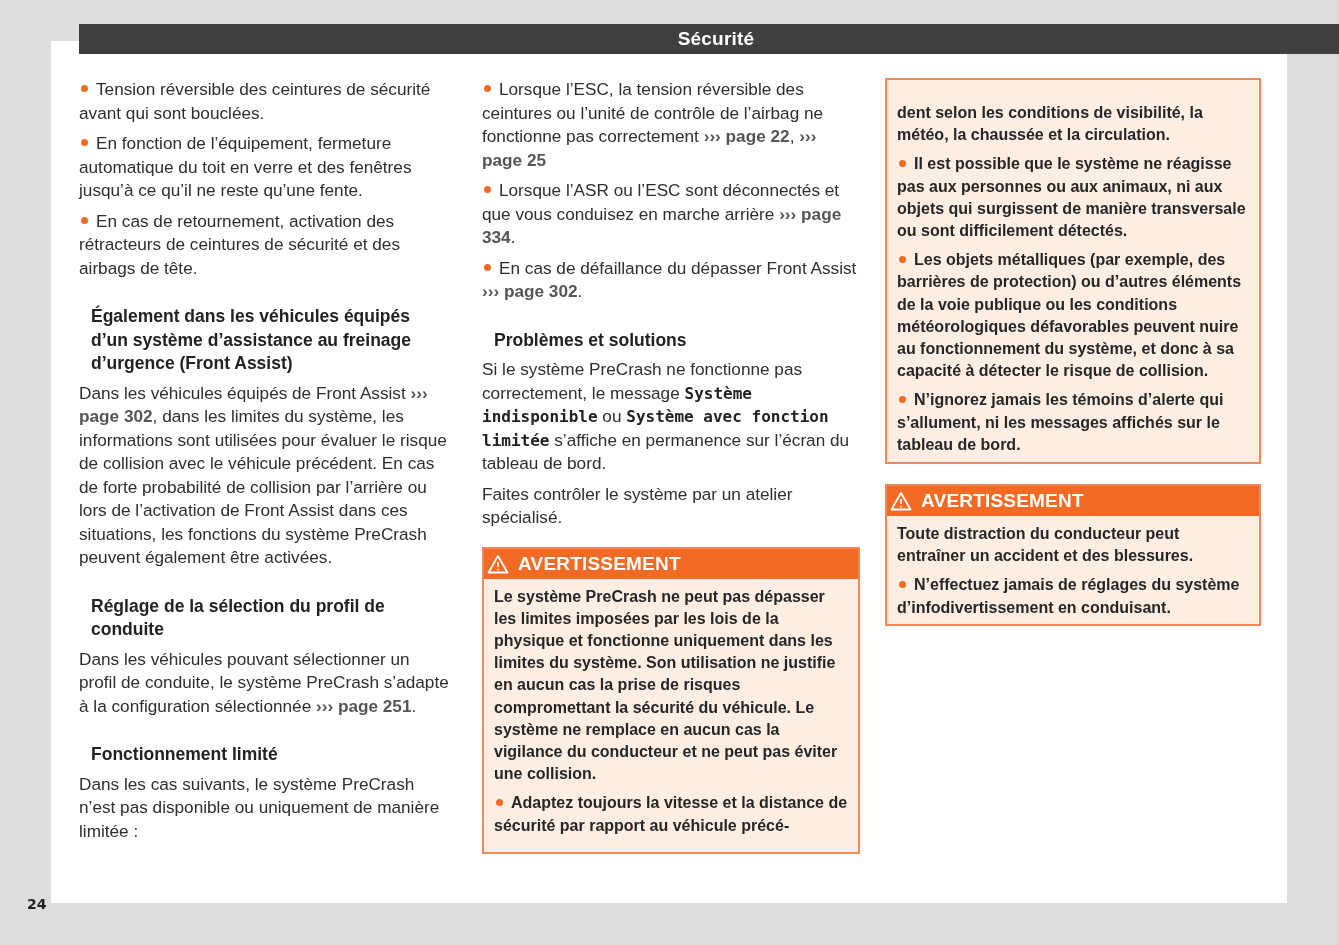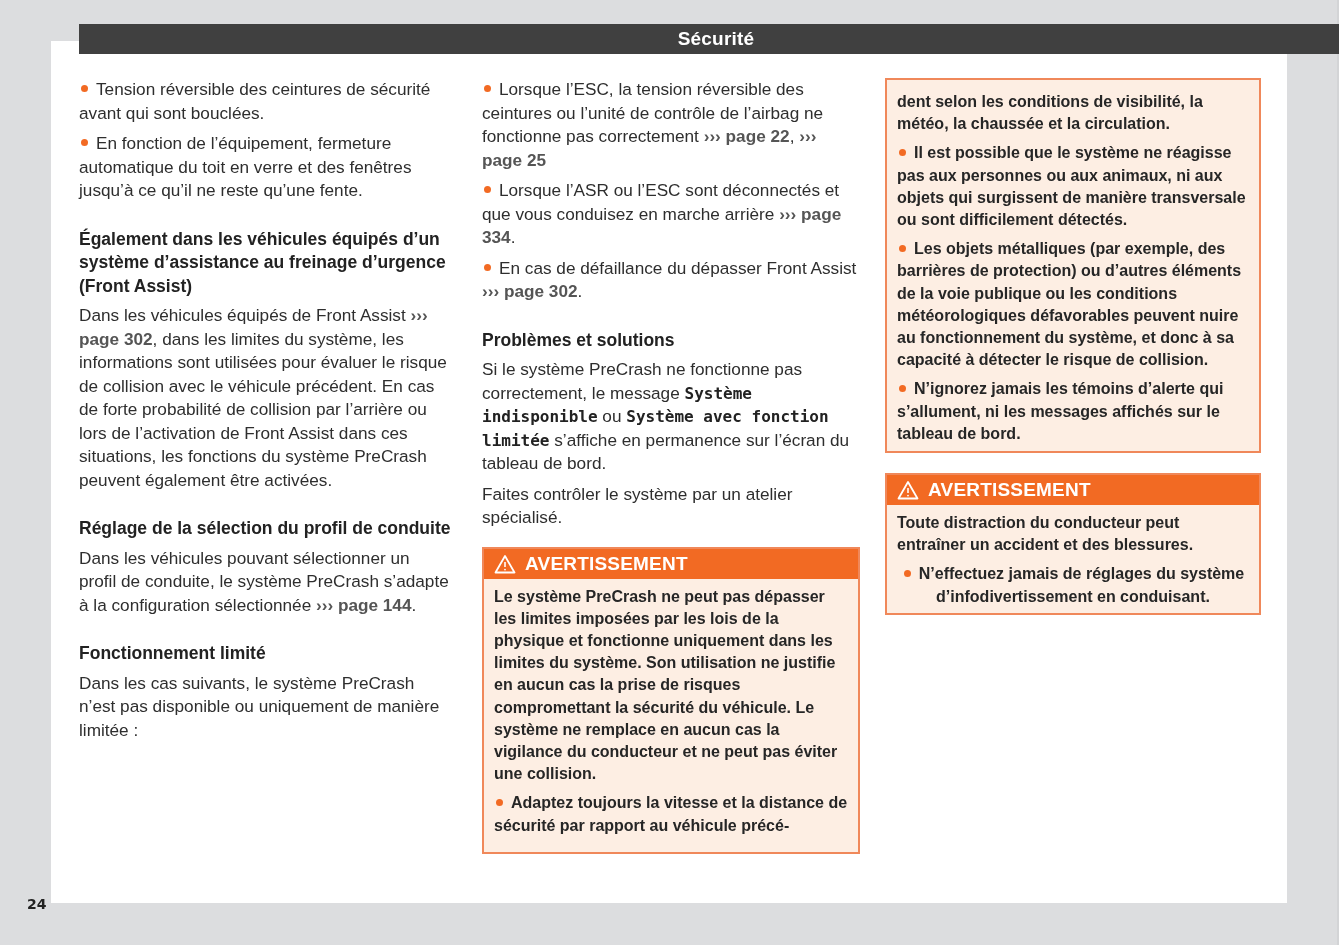--- a/index.html
+++ b/index.html
@@ -37,32 +37,32 @@
   }
   .col1 { left:79px; width:372px; }
   .col2 { left:482px; width:376px; }
   .col3 { left:885px; width:376px; }
   p { margin:0 0 7px 0; }
   .bullet::before {
     content:""; display:inline-block; width:7px; height:7px; border-radius:50%;
     background:#f26a23; margin:0 8px 3px 2px; vertical-align:middle;
   }
   h3 {
-    margin:0 0 6px 0; font-size:17.5px; line-height:23.5px; font-weight:bold; color:#222;
+    margin:0 0 6px 12px; font-size:17.5px; line-height:23.5px; font-weight:bold; color:#222;
     font-family:"Liberation Sans",sans-serif;
   }
   .gap { height:18px; }
   .xref { font-weight:bold; color:#555; }
   .mono { font-family:"DejaVu Sans Mono",monospace; font-weight:bold; font-size:16px; color:#222; }
   .warn-box {
     border:2px solid #f0885a; background:#fdeee3;
   }
   .warn-head {
     background:#f26a23; color:#fff; height:30px; display:flex; align-items:center;
-    padding-left:10px; font-weight:bold; font-size:19px;
+    padding-left:3px; font-weight:bold; font-size:19px;
     font-family:"Liberation Sans",sans-serif; letter-spacing:0.2px;
   }
   .warn-head .tri { width:22px; height:20px; margin-right:9px; }
   .warn-body {
     padding:7px 10px 2px 10px; font-weight:bold; font-size:16px; line-height:22.2px; color:#262626;
   }
   .warn-body p { margin:0 0 7px 0; }
 </style>
 </head>
 <body>
@@ -70,26 +70,27 @@
 <div class="page"></div>
 <div class="right-strip"></div>
 
 <div class="header-bar">
   <span>Sécurité</span>
 </div>
 
 <div class="col col1">
   <p class="bullet">Tension réversible des ceintures de sécurité avant qui sont bouclées.</p>
   <p class="bullet">En fonction de l’équipement, fermeture automatique du toit en verre et des fenêtres jusqu’à ce qu’il ne reste qu’une fente.</p>
+  <p class="bullet">En cas de retournement, activation des rétracteurs de ceintures de sécurité et des airbags de tête.</p>
   <div class="gap"></div>
   <h3>Également dans les véhicules équipés d’un système d’assistance au freinage d’urgence (Front Assist)</h3>
   <p><span>Dans les véhicules équipés de Front Assist </span><span class="xref">››› page 302</span><span>, dans les limites du système, les informations sont utilisées pour évaluer le risque de collision avec le véhicule précédent. En cas de forte probabilité de collision par l’arrière ou lors de l’activation de Front Assist dans ces situations, les fonctions du système PreCrash peuvent également être activées.</span></p>
   <div class="gap"></div>
   <h3>Réglage de la sélection du profil de conduite</h3>
-  <p><span>Dans les véhicules pouvant sélectionner un profil de conduite, le système PreCrash s’adapte à la configuration sélectionnée </span><span class="xref">››› page 144</span><span>.</span></p>
+  <p><span>Dans les véhicules pouvant sélectionner un profil de conduite, le système PreCrash s’adapte à la configuration sélectionnée </span><span class="xref">››› page 251</span><span>.</span></p>
   <div class="gap"></div>
   <h3>Fonctionnement limité</h3>
   <p>Dans les cas suivants, le système PreCrash n’est pas disponible ou uniquement de manière limitée :</p>
 </div>
 
 <div class="col col2">
   <p class="bullet"><span>Lorsque l’ESC, la tension réversible des ceintures ou l’unité de contrôle de l’airbag ne fonctionne pas correctement </span><span class="xref">››› page 22</span><span>, </span><span class="xref">››› page 25</span></p>
   <p class="bullet"><span>Lorsque l’ASR ou l’ESC sont déconnectés et que vous conduisez en marche arrière </span><span class="xref">››› page 334</span><span>.</span></p>
   <p class="bullet"><span>En cas de défaillance du dépasser Front Assist </span><span class="xref">››› page 302</span><span>.</span></p>
   <div class="gap"></div>
@@ -108,37 +109,37 @@
     </div>
     <div class="warn-body">
       <p>Le système PreCrash ne peut pas dépasser les limites imposées par les lois de la physique et fonctionne uniquement dans les limites du système. Son utilisation ne justifie en aucun cas la prise de risques compromettant la sécurité du véhicule. Le système ne remplace en aucun cas la vigilance du conducteur et ne peut pas éviter une collision.</p>
       <p class="bullet" style="margin-bottom:13px;">Adaptez toujours la vitesse et la distance de sécurité par rapport au véhicule précé-</p>
     </div>
   </div>
 </div>
 
 <div class="col col3">
   <div class="warn-box">
-    <div class="warn-body" style="padding-top:11px;">
+    <div class="warn-body" style="padding-top:22px;">
       <p>dent selon les conditions de visibilité, la météo, la chaussée et la circulation.</p>
       <p class="bullet">Il est possible que le système ne réagisse pas aux personnes ou aux animaux, ni aux objets qui surgissent de manière transversale ou sont difficilement détectés.</p>
       <p class="bullet">Les objets métalliques (par exemple, des barrières de protection) ou d’autres éléments de la voie publique ou les conditions météorologiques défavorables peuvent nuire au fonctionnement du système, et donc à sa capacité à détecter le risque de collision.</p>
       <p class="bullet" style="margin-bottom:4px;">N’ignorez jamais les témoins d’alerte qui s’allument, ni les messages affichés sur le tableau de bord.</p>
     </div>
   </div>
   <div style="height:20px"></div>
   <div class="warn-box">
     <div class="warn-head">
       <svg class="tri" viewBox="0 0 22 20">
           <path d="M11 2 L20.5 18.5 L1.5 18.5 Z" fill="none" stroke="#fff" stroke-width="1.8" stroke-linejoin="round"></path>
           <line x1="11" y1="8" x2="11" y2="13" stroke="#fff" stroke-width="1.6"></line>
           <circle cx="11" cy="15.6" r="0.9" fill="#fff"></circle>
         </svg>
       <span>AVERTISSEMENT</span>
     </div>
     <div class="warn-body">
       <p>Toute distraction du conducteur peut entraîner un accident et des blessures.</p>
-      <p class="bullet" style="margin-bottom:3px;text-align:center;">N’effectuez jamais de réglages du système d’infodivertissement en conduisant.</p>
+      <p class="bullet" style="margin-bottom:3px;">N’effectuez jamais de réglages du système d’infodivertissement en conduisant.</p>
     </div>
   </div>
 </div>
 
 <div class="page-number">24</div>
 
 </body></html>

